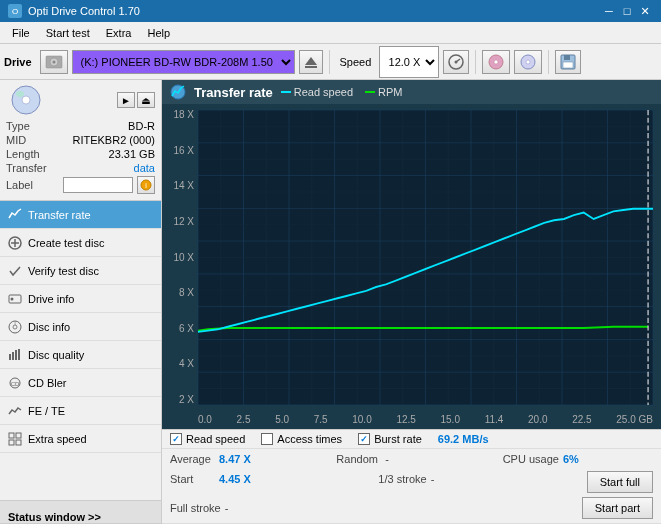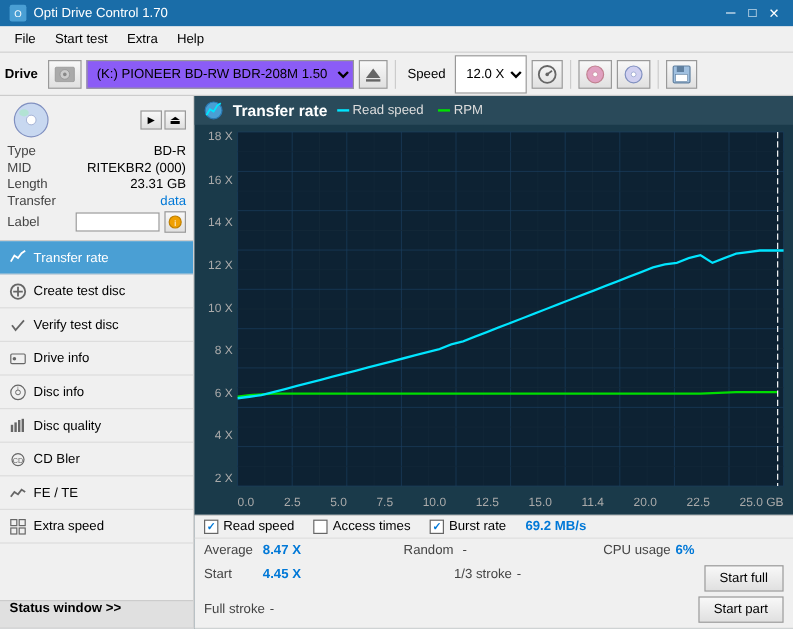--- a/index.html
+++ b/index.html
@@ -41,21 +41,21 @@
     .disc-info-label { color: #444; font-size: 11px; min-width: 52px; }
     .disc-info-value { font-size: 11px; color: #000; }
     .disc-info-value.blue { color: #0078d7; cursor: pointer; }
     .label-input { height: 16px; width: 70px; border: 1px solid #999; font-size: 10px; padding: 0 2px; }
     .label-btn { width: 18px; height: 18px; border: 1px solid #999; background: linear-gradient(to bottom, #f8f8f8, #e0e0e0); cursor: pointer; display: flex; align-items: center; justify-content: center; font-size: 10px; }
 
     
     .nav-menu { flex: 1; }
     .nav-item { height: 28px; display: flex; align-items: center; padding: 0 8px; cursor: pointer; font-size: 11px; gap: 6px; border-bottom: 1px solid #ddd; }
     .nav-item.active { background: #4a9fd4; color: white; }
-    .nav-section-label { height: 24px; display: flex; align-items: flex-start; padding: 0 8px; font-size: 11px; font-weight: bold; background: #e0e0e0; border-top: 1px solid #ccc; border-bottom: 1px solid #ccc; cursor: pointer; }
+    .nav-section-label { height: 24px; display: flex; align-items: flex-end; padding: 0 8px; font-size: 11px; font-weight: bold; background: #e0e0e0; border-top: 1px solid #ccc; border-bottom: 1px solid #ccc; cursor: pointer; }
 
     
     .right-panel { flex: 1; background: #1a3a4a; display: flex; flex-direction: column; overflow: hidden; }
     
     .chart-header { background: #2a4a5a; padding: 4px 8px; display: flex; align-items: center; gap: 8px; }
     .chart-title { color: white; font-size: 13px; font-weight: bold; }
     .legend { display: flex; gap: 12px; align-items: center; }
     .legend-item { display: flex; align-items: center; gap: 3px; font-size: 11px; }
     .legend-dot { width: 10px; height: 2px; }
     .legend-dot.cyan { background: #00e5ff; }

